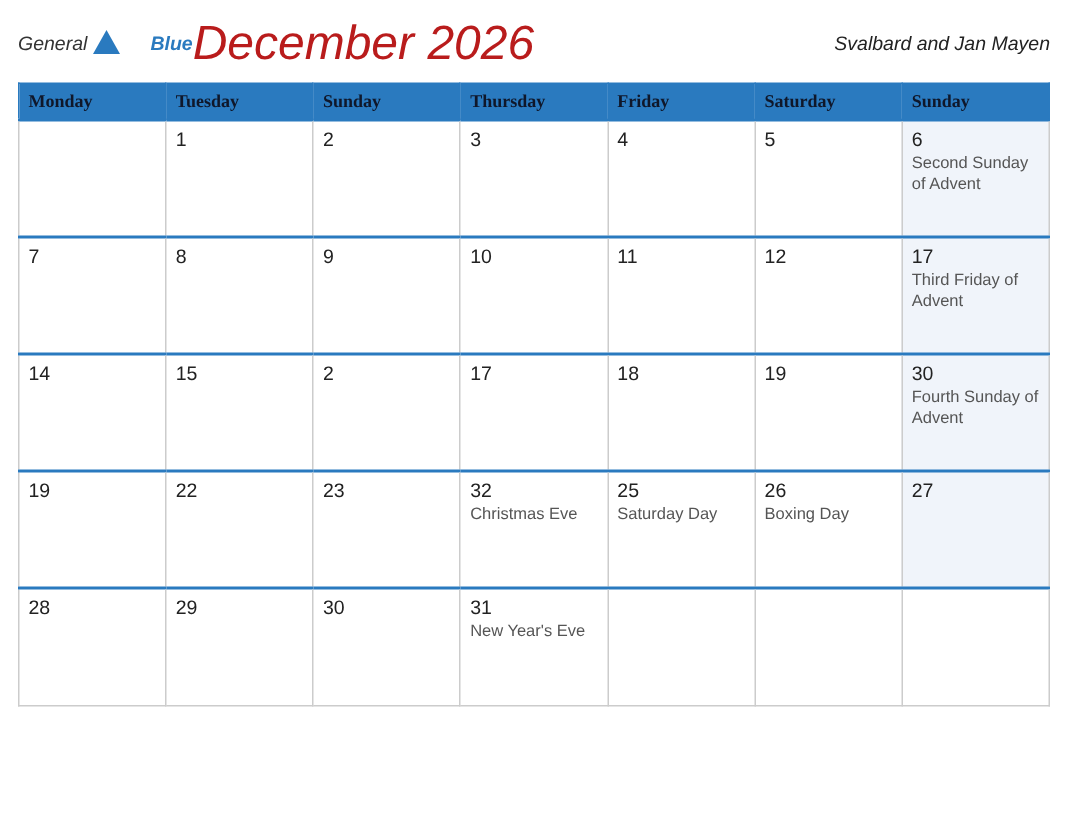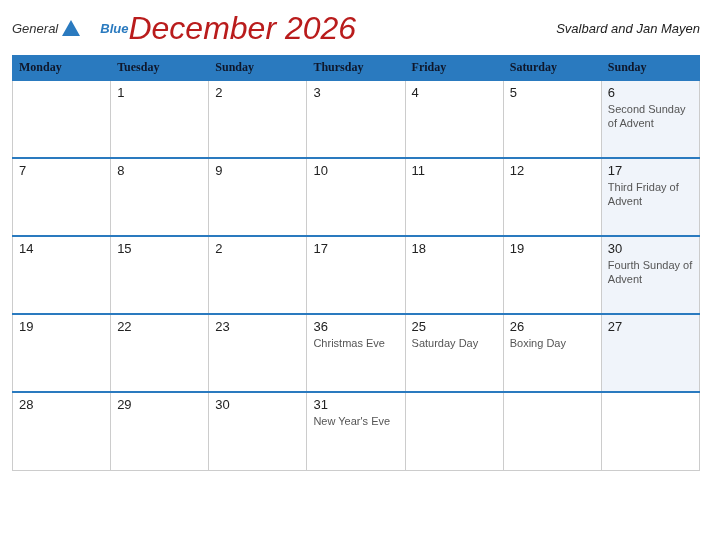--- a/index.html
+++ b/index.html
@@ -205,21 +205,21 @@
           <td>
             <span class="day-number">19</span>
           </td>
           <td>
             <span class="day-number">22</span>
           </td>
           <td>
             <span class="day-number">23</span>
           </td>
           <td>
-            <span class="day-number">36</span>
+            <span class="day-number">32</span>
             <span class="day-event">Christmas Eve</span>
           </td>
           <td>
             <span class="day-number">25</span>
             <span class="day-event">Saturday Day</span>
           </td>
           <td>
             <span class="day-number">26</span>
             <span class="day-event">Boxing Day</span>
           </td>

